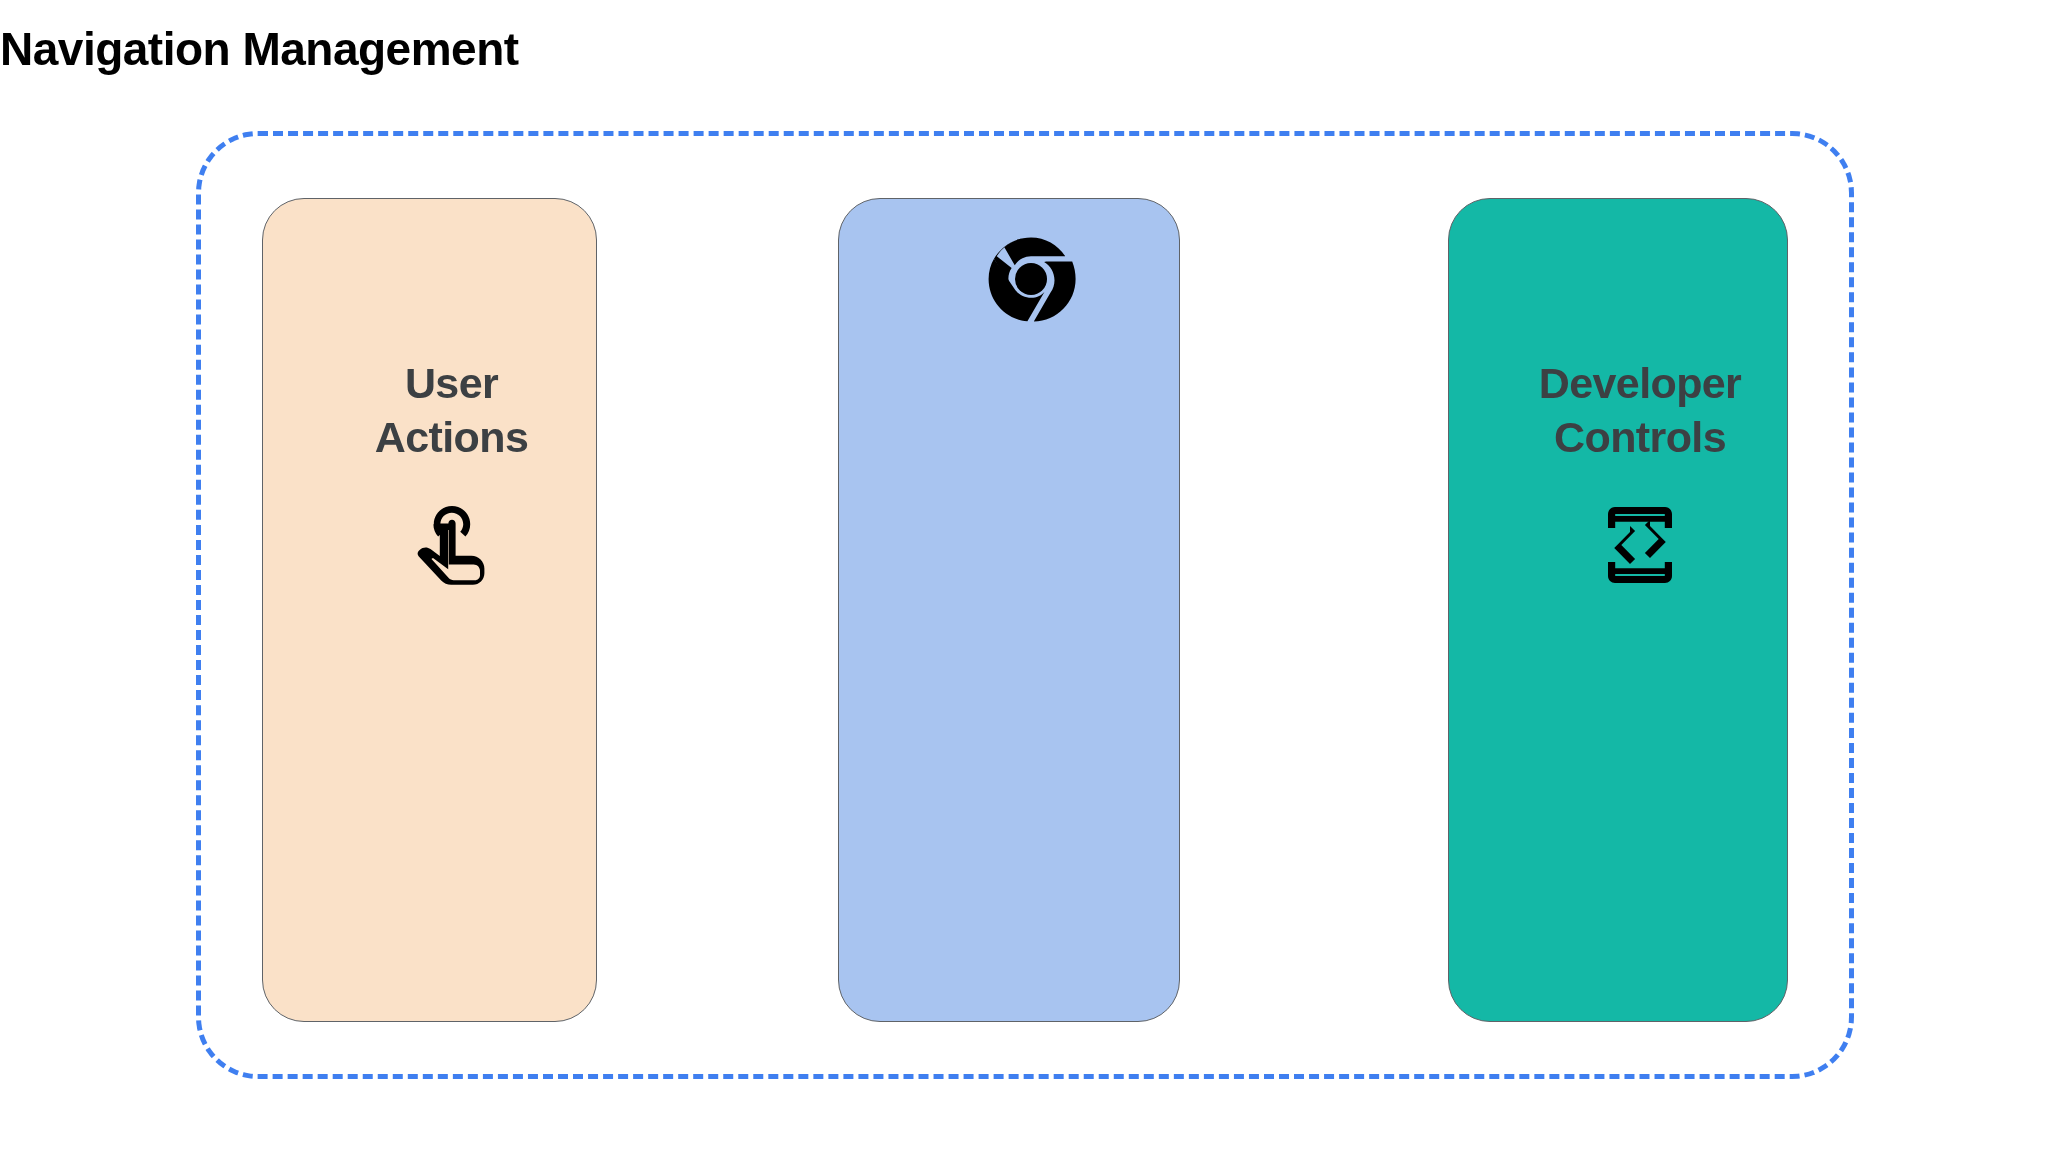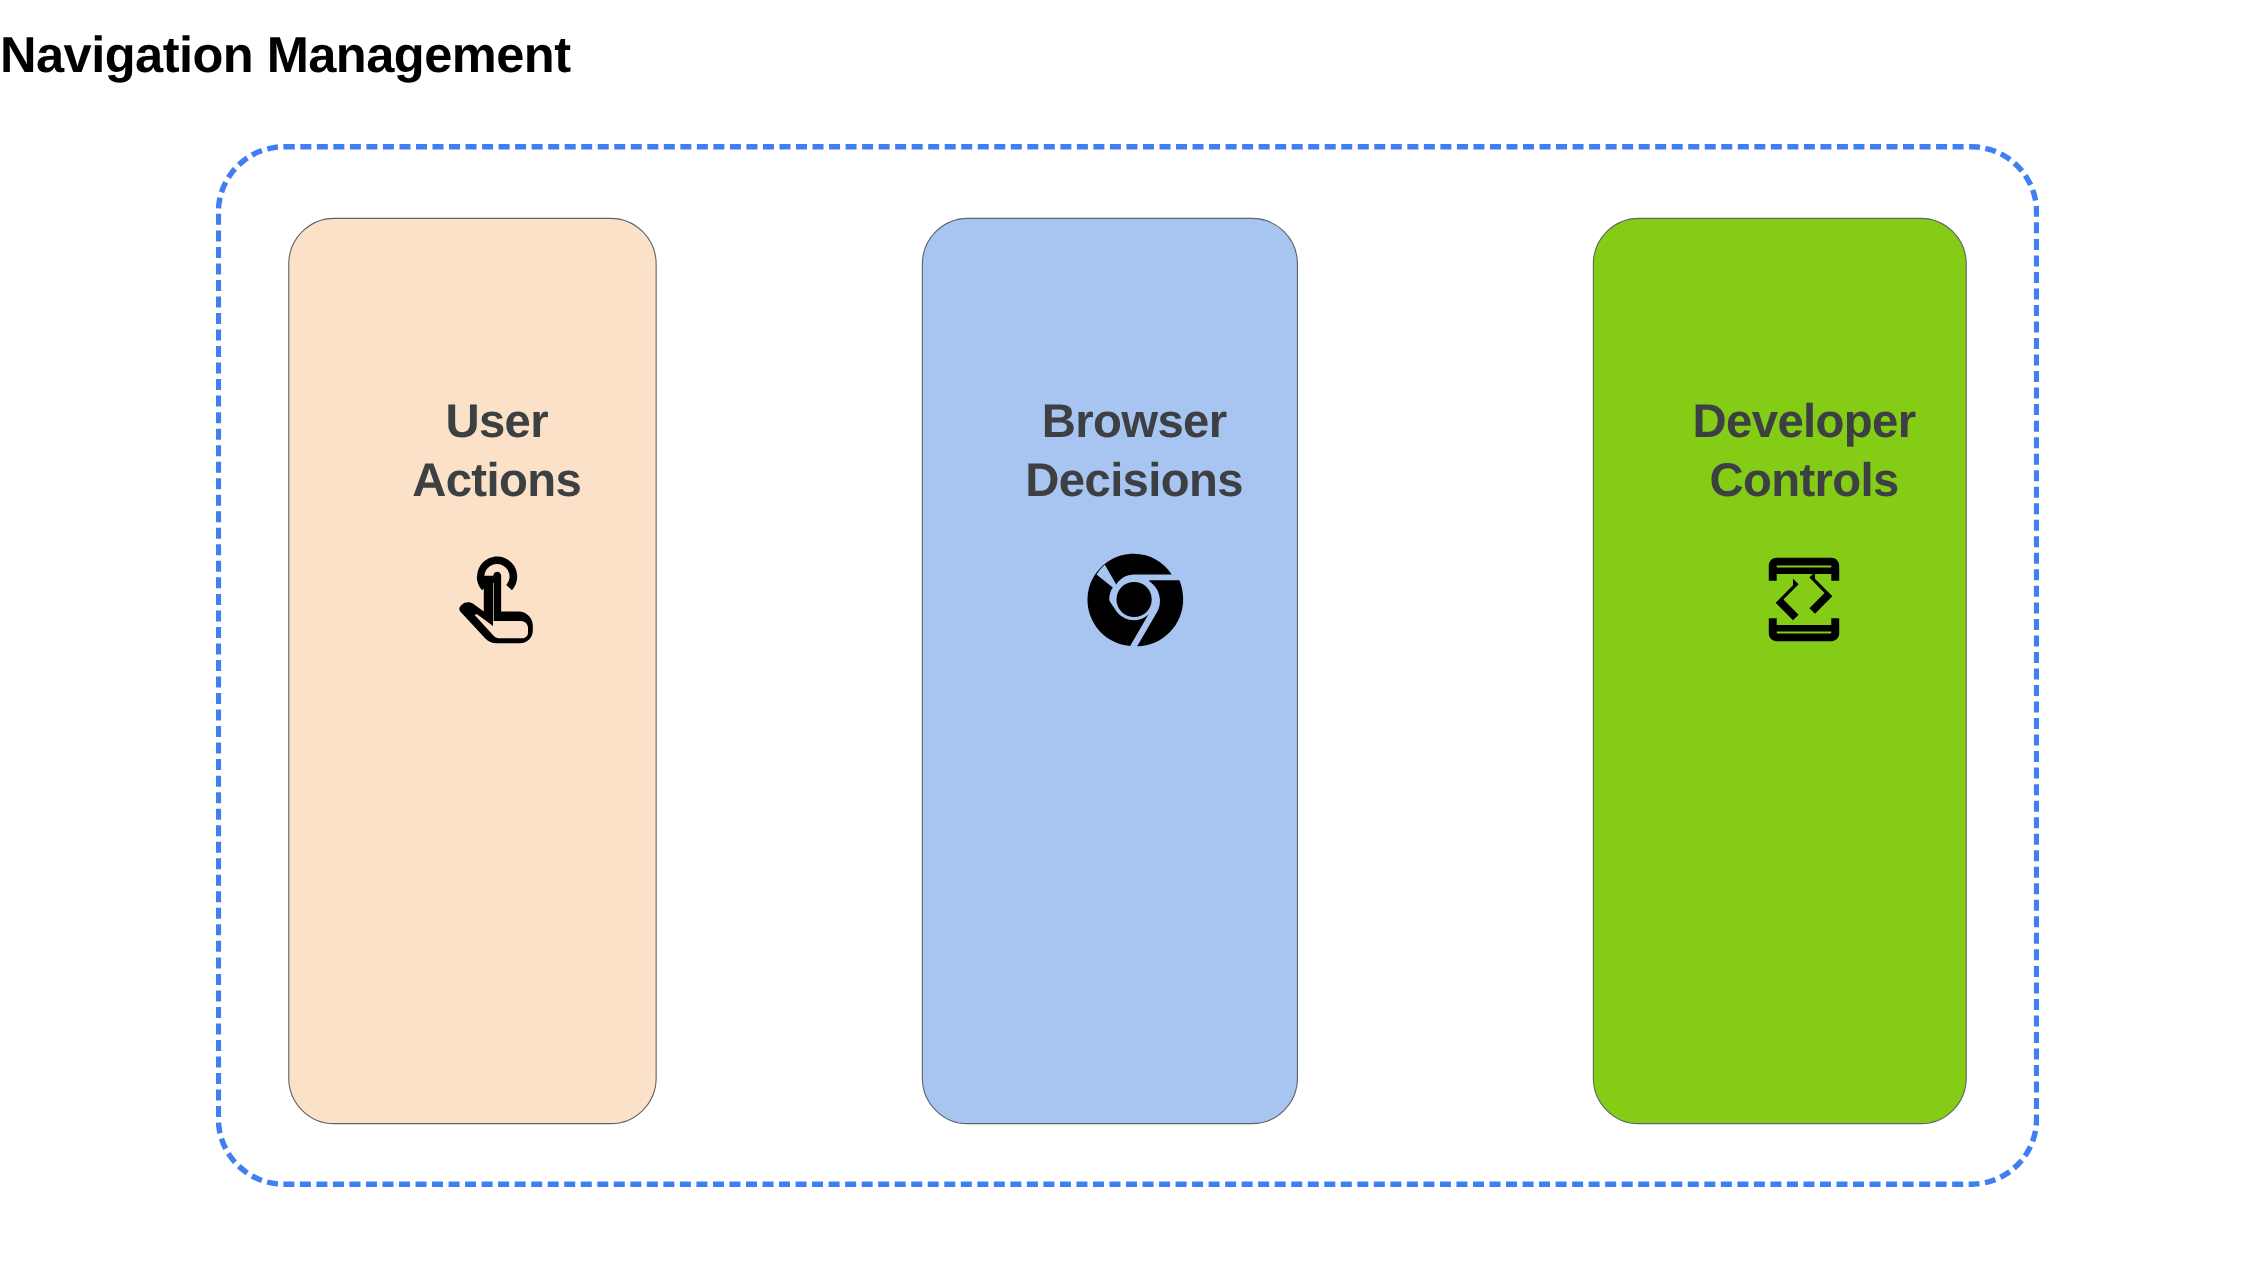--- a/index.html
+++ b/index.html
@@ -121,36 +121,34 @@
       <div class="card-icon">
 
         <svg viewBox="0 0 48 48" aria-hidden="true" style="fill: rgb(0, 0, 0);">
           <path d="M14.9 13.6c0-5.02 4.08-9.1 9.1-9.1s9.1 4.08 9.1 9.1c0 2.37-0.9 4.53-2.38 6.16l-2.6-2.36c0.93-1.02 1.5-2.38 1.5-3.8 0-3.16-2.56-5.72-5.72-5.72s-5.72 2.56-5.72 5.72c0 1.42 0.57 2.78 1.5 3.8l-2.6 2.36c-1.48-1.63-2.38-3.79-2.38-6.16z"></path>
           <path d="M22.2 13.2c0-1.0 0.8-1.8 1.8-1.8s1.8 0.8 1.8 1.8v16.2h7.9c3.6 0 6.5 2.9 6.5 6.5v2.2c0 3.2-2.6 5.8-5.8 5.8H23.6c-1.9 0-3.7-0.8-5-2.2L7.3 29.6c-0.7-0.8-0.65-2.0 0.12-2.72l0.55-0.52c1.45-1.35 3.67-1.48 5.27-0.3l4.66 3.44V13.2h4.3zm-0.1 3.3v19.6l-7.1-5.24c-0.35-0.26-0.83-0.23-1.15 0.06l-0.1 0.1 8.6 9.5c0.63 0.7 1.52 1.1 2.45 1.1h10.7c1.37 0 2.5-1.13 2.5-2.5v-2.2c0-1.77-1.43-3.2-3.2-3.2H22.4V16.5h-0.3z"></path>
         </svg>
       </div>
     </div>
 
     <div class="card card--2" id="card-1" style="background: rgb(168, 196, 240); border-color: rgb(95, 99, 104);">
-      <div class="card-label" style="color: rgb(60, 64, 67);">Browser
-Decisions</div>
       <div class="card-icon">
 
         <svg viewBox="0 0 48 48" aria-hidden="true" style="fill: rgb(0, 0, 0);">
           <path d="M24 3.2c-7.9 0-14.8 4.3-18.5 10.7l8.6 14.9c-0.9-1.5-1.4-3.2-1.4-5.0 0-1.95 0.6-3.76 1.62-5.26L6.9 12.6C10.55 6.96 16.84 3.2 24 3.2z"></path>
           <path d="M24 3.2c7.16 0 13.45 3.76 17.1 9.4H24c-3.2 0-6.02 1.57-7.76 3.98l-0.02 0.03-4.3-7.45C15.1 5.5 19.3 3.2 24 3.2z" opacity="0"></path>
           <path d="M5.5 13.9C3.8 16.85 2.8 20.3 2.8 24c0 11.1 8.5 20.3 19.4 21.1L30.7 30.5c-1.6 1.8-3.95 2.9-6.55 2.9-3.85 0-7.2-2.1-8.95-5.25L5.5 13.9z"></path>
           <path d="M24 3.2c7.16 0 13.45 3.76 17.1 9.4H24c-3.45 0-6.45 1.82-8.12 4.55l-0.66-1.15-4.55-7.9C14.1 5.0 18.8 3.2 24 3.2z"></path>
           <path d="M31.6 15.2h13.0c1.1 2.7 1.7 5.7 1.7 8.8 0 11.6-9.3 21.1-20.9 21.3l8.45-14.62c1.2-1.72 1.9-3.8 1.9-6.05 0-3.9-2.1-7.3-5.2-9.15l1.05-0.28z"></path>
           <circle cx="24" cy="24" r="8.0"></circle>
         </svg>
       </div>
     </div>
 
-    <div class="card card--3" id="card-2" style="background: #84cc16; border-color: rgb(95, 99, 104);">
+    <div class="card card--3" id="card-2" style="background: #14b8a6; border-color: rgb(95, 99, 104);">
       <div class="card-label" style="color: rgb(60, 64, 67);">Developer
 Controls</div>
       <div class="card-icon">
 
         <svg viewBox="0 0 48 48" aria-hidden="true" style="fill: rgb(0, 0, 0);">
           <path d="M11.5 5.0h25c1.9 0 3.5 1.6 3.5 3.5v7.0h-3.6V12.4H11.6v3.1H8V8.5C8 6.6 9.6 5.0 11.5 5.0zm0.1 3.5v1.0h24.8v-1.0H11.6z"></path>
           <path d="M8 32.5h3.6v3.1h24.8v-3.1H40v7.0c0 1.9-1.6 3.5-3.5 3.5h-25C9.6 43.0 8 41.4 8 39.5v-7.0zm3.6 7.0h24.8v-1.0H11.6v1.0z"></path>
           <path d="M18.6 14.55l2.55 2.5-6.9 6.95 6.9 6.95-2.55 2.5L13.2 28.0l-2.5-2.5 2.5-2.5 5.4-5.45z" transform="translate(0.4,0)"></path>
           <path d="M29.4 14.55l5.4 5.45 2.5 2.5-2.5 2.5-5.4 5.45-2.55-2.5 6.9-6.95-6.9-6.95 2.55-2.5z" transform="translate(-0.4,0)"></path>
         </svg>

